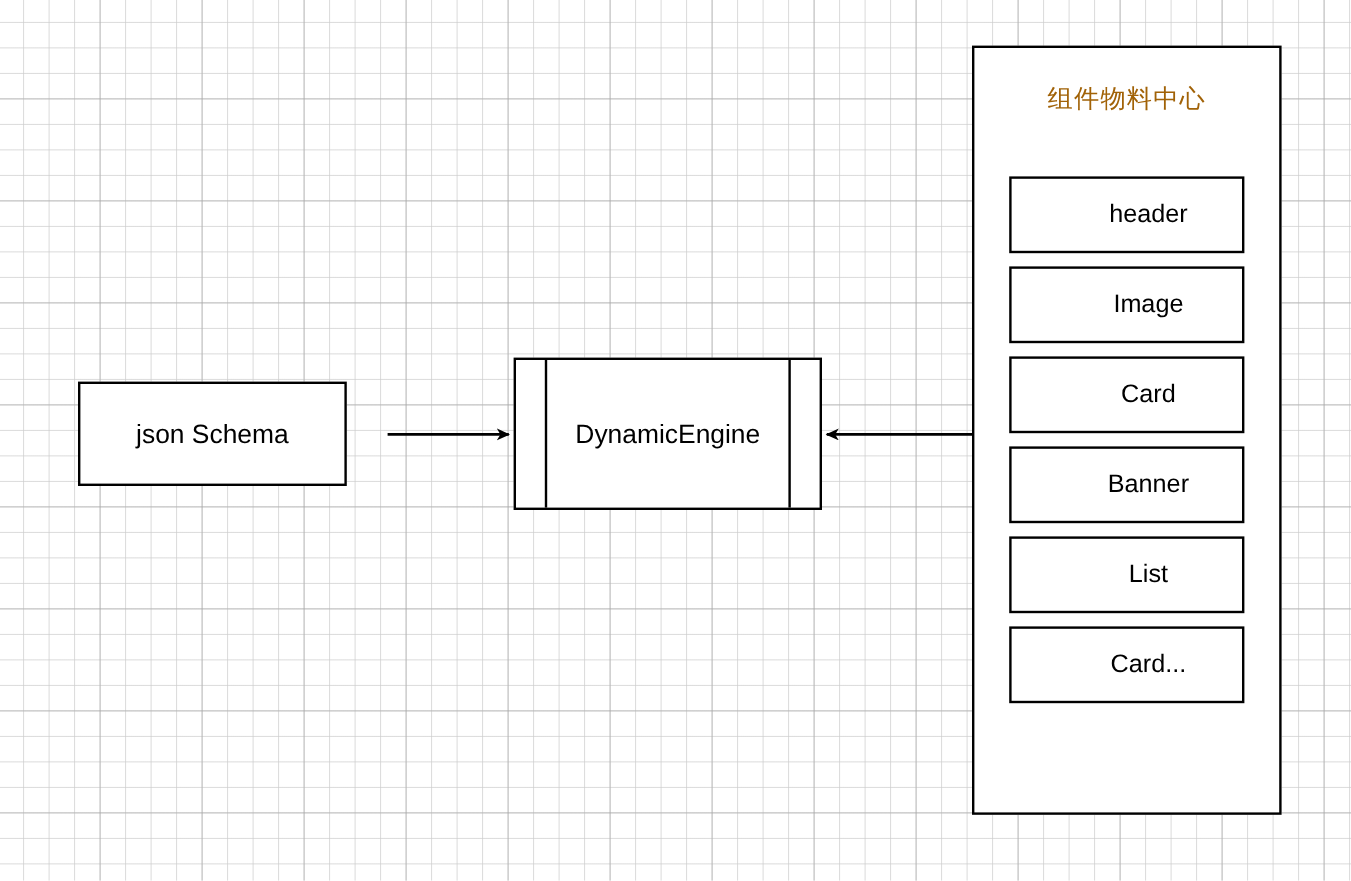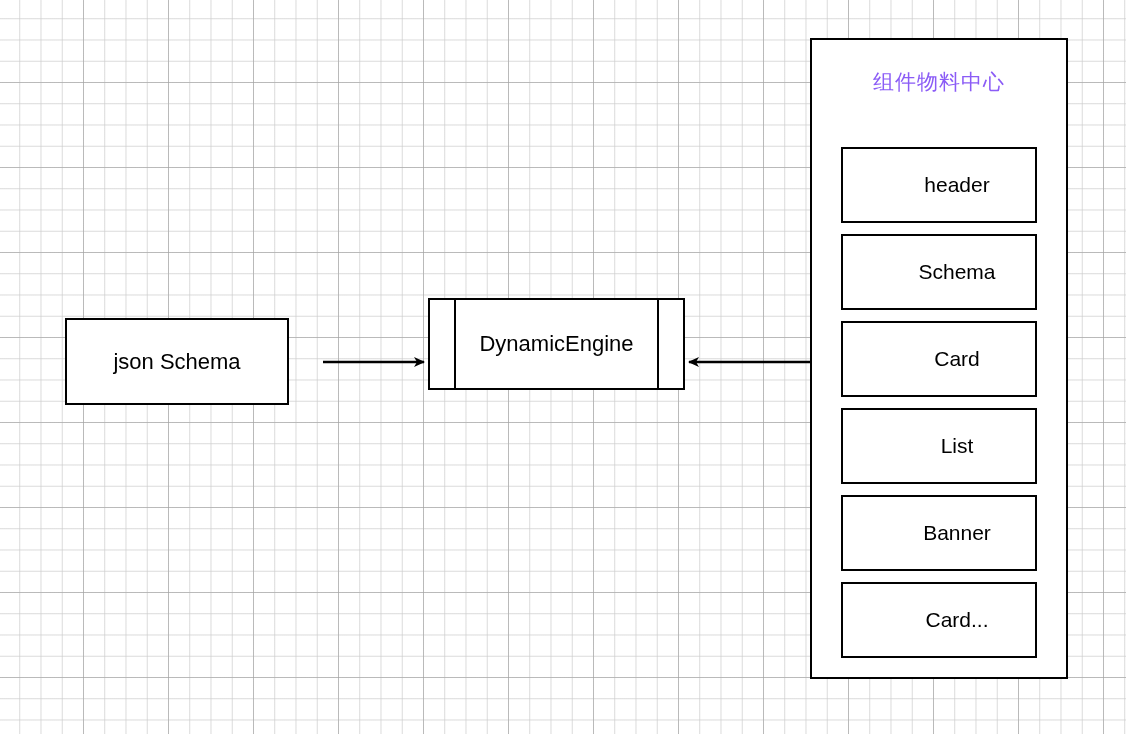--- a/index.html
+++ b/index.html
@@ -52,21 +52,21 @@
     width: 224px;
     height: 87px;
     font-size: 22px;
   }
 
   
   #dynamic-engine-box {
     left: 428px;
     top: 298px;
     width: 257px;
-    height: 92px;
+    height: 127px;
     font-size: 22px;
   }
   #dynamic-engine-box .sub-bar {
     position: absolute;
     top: 0;
     bottom: 0;
     width: 2px;
     background: #000000;
   }
   #dynamic-engine-box .sub-bar.left  { left: 24px; }
@@ -85,33 +85,33 @@
     height: 641px;
     display: block;
   }
   #component-center-title {
     position: absolute;
     left: 0;
     right: 0;
     top: 28px;
     text-align: center;
     font-size: 21px;
-    color: #8b5cf6;
+    color: #a16207;
     letter-spacing: 1px;
   }
   #component-list {
     position: absolute;
     left: 29px;
     top: 107px;
     width: 196px;
   }
   .component-item {
     box-sizing: border-box;
     width: 196px;
-    height: 76px;
+    height: 64px;
     border: 2px solid #000000;
     background: #ffffff;
     display: flex;
     align-items: center;
     justify-content: center;
     font-size: 21px;
     color: #000000;
     margin-bottom: 11px;
     padding-left: 36px;
   }
@@ -157,30 +157,30 @@
     <span id="dynamic-engine-label">DynamicEngine</span>
   </div>
 
   <div class="node" id="component-center-panel">
     <div id="component-center-title">组件物料中心</div>
     <div id="component-list">
       <div class="component-item">
         <span>header</span>
       </div>
       <div class="component-item">
-        <span>Schema</span>
+        <span>Image</span>
       </div>
       <div class="component-item">
         <span>Card</span>
       </div>
       <div class="component-item">
-        <span>List</span>
+        <span>Banner</span>
       </div>
       <div class="component-item">
-        <span>Banner</span>
+        <span>List</span>
       </div>
       <div class="component-item">
         <span>Card...</span>
       </div>
     </div>
   </div>
 
 </div>
 
 </body></html>

